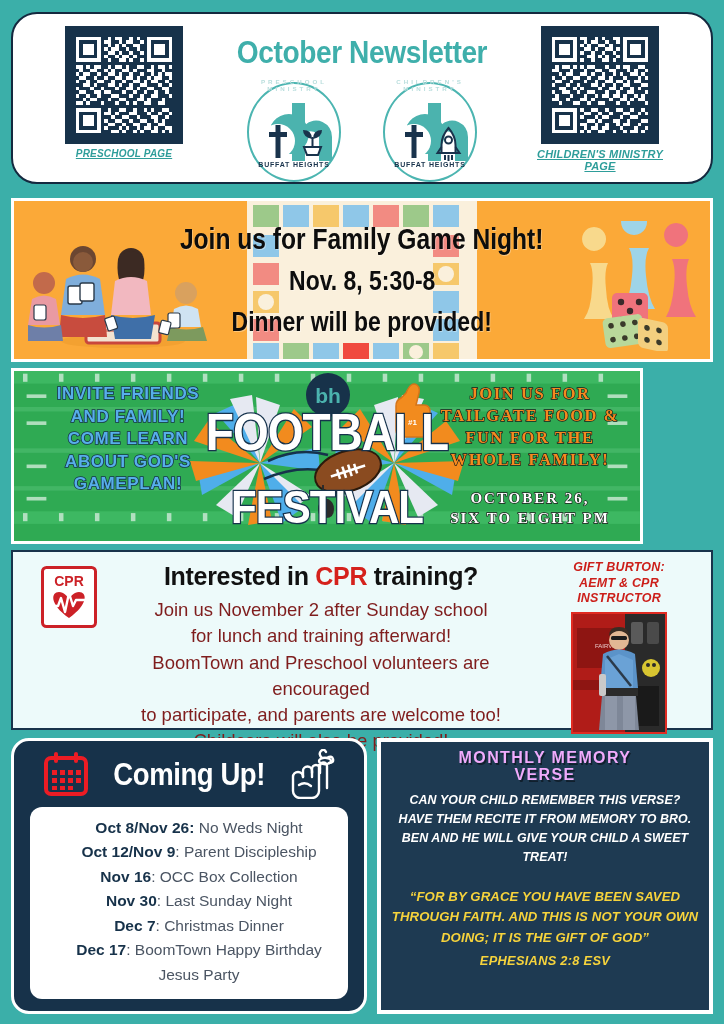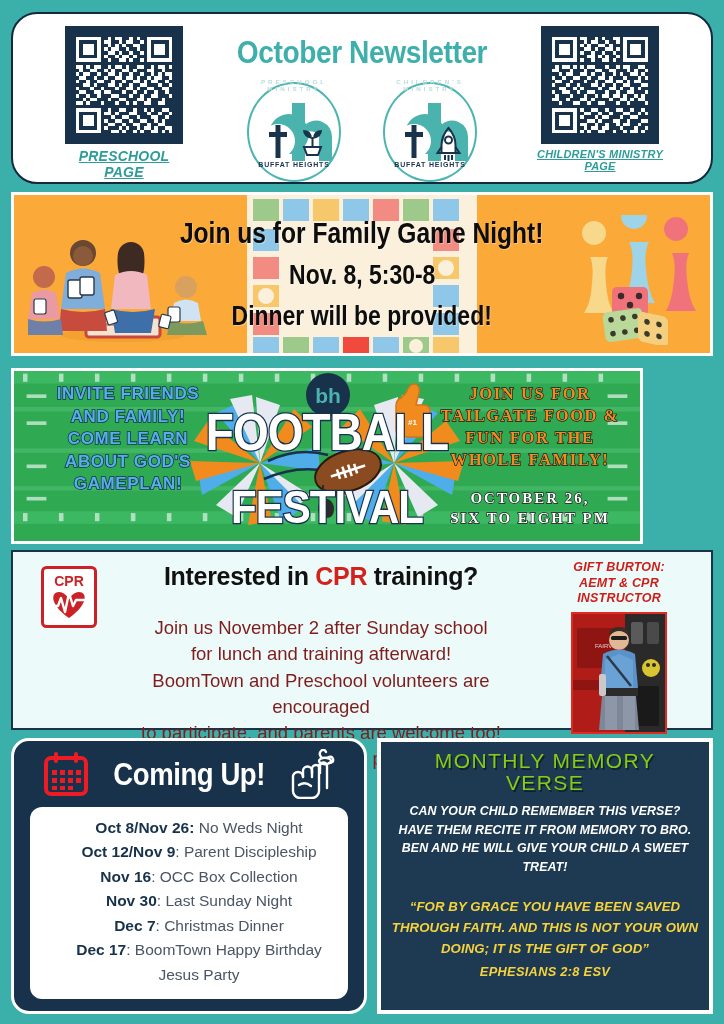--- a/index.html
+++ b/index.html
@@ -19,21 +19,21 @@
   }
   .qr-block { position: absolute; top: 12px; width: 132px; text-align: center; }
   .qr-left { left: 45px; }
   .qr-right { right: 45px; }
   .qr-box {
     width: 118px; height: 118px; margin: 0 auto; background: #17324a;
     padding: 7px;
   }
   .qr-grid { width: 100%; height: 100%; display: block; }
   .qr-caption {
-    margin-top: 4px; font-size: 14px; font-weight: bold; font-style: italic;
+    margin-top: 4px; font-size: 10px; font-weight: bold; font-style: italic;
     color: #2E9D9A; text-decoration: underline; letter-spacing: .2px;
     font-family: "Liberation Sans", sans-serif;
   }
   .qr-caption.small { font-size: 11px; }
 
   .news-title {
     position: absolute; top: 20px; left: 0; right: 0; text-align: center;
     font-size: 32px; font-weight: bold; color: #3FAFAB;
     letter-spacing: -0.5px;
     transform: scaleX(0.88);
@@ -55,21 +55,21 @@
   .logo-arc.top { top: 2px; }
   .logo-arc.bottom { bottom: 0px; letter-spacing: 3.5px; }
   .logo-mark { position: absolute; left: 50%; top: 50%; transform: translate(-50%,-50%); }
   .logo-word {
     position: absolute; bottom: 20px; left: 0; right: 0; text-align: center;
     font-size: 7px; font-weight: bold; color: #19334c; letter-spacing: .8px;
   }
 
   
   .game-panel {
-    position: absolute; left: 11px; top: 192px; width: 702px; height: 164px;
+    position: absolute; left: 11px; top: 198px; width: 702px; height: 164px;
     background: #FBA938; border: 3px solid #ffffff; overflow: hidden; padding-left: 26px;
   }
   .board {
     position: absolute; left: 50%; transform: translateX(-50%); top: 0;
     width: 230px; height: 164px; background: #FAF0DC;
   }
   .game-text {
     position: absolute; inset: 0; display: flex; flex-direction: column;
     align-items: center; justify-content: center; gap: 9px; z-index: 4;
   }
@@ -132,21 +132,21 @@
   .cpr-panel {
     position: absolute; left: 11px; top: 550px; width: 702px; height: 180px;
     background: #EDFAFA; border: 2.5px solid #18334b;
   }
   .cpr-icon { position: absolute; left: 28px; top: 14px; }
   .cpr-body {
     position: absolute; left: 96px; right: 178px; top: 10px; text-align: center;
   }
   .cpr-head {
     font-size: 25px; font-weight: bold; color: #111; letter-spacing: -.3px;
-    margin-bottom: 24px;
+    margin-bottom: 6px;
   }
   .cpr-head .hl { color: #D5211C; }
   .cpr-line { font-size: 18.5px; color: #7f1d1d; line-height: 1.42; }
   .burton { position: absolute; right: 10px; top: 8px; width: 164px; text-align: center; }
   .burton-name {
     font-size: 12.5px; font-weight: bold; font-style: italic; color: #CC1F1A;
     line-height: 1.25; letter-spacing: .2px;
   }
   .burton-photo {
     margin: 5px auto 0; width: 96px; height: 122px; border: 2.5px solid #E02B22;
@@ -177,21 +177,21 @@
   }
   .event-row b { color: #17324A; font-weight: bold; }
   .event-wrap { white-space: normal; }
 
   
   .verse-panel {
     position: absolute; right: 11px; top: 738px; width: 336px; height: 276px;
     background: #1E3A52; border: 4px solid #ffffff; padding: 8px 10px;
   }
   .verse-title {
-    text-align: center; font-size: 21px; font-weight: normal; color: #84cc16;
+    text-align: center; font-size: 16px; font-weight: bold; color: #f0abfc;
     line-height: 1.04; letter-spacing: 1.4px; text-transform: uppercase;
     text-shadow: 1.5px 1.5px 0 rgba(0,0,0,.45);
     font-family: "Liberation Sans", sans-serif;
   }
   .verse-intro {
     margin-top: 8px; text-align: center; font-size: 12.4px; font-weight: bold;
     font-style: italic; color: #ffffff; line-height: 1.52; letter-spacing: .1px;
   }
   .verse-quote {
     margin-top: 20px; text-align: center; font-size: 13.2px; font-weight: bold;

